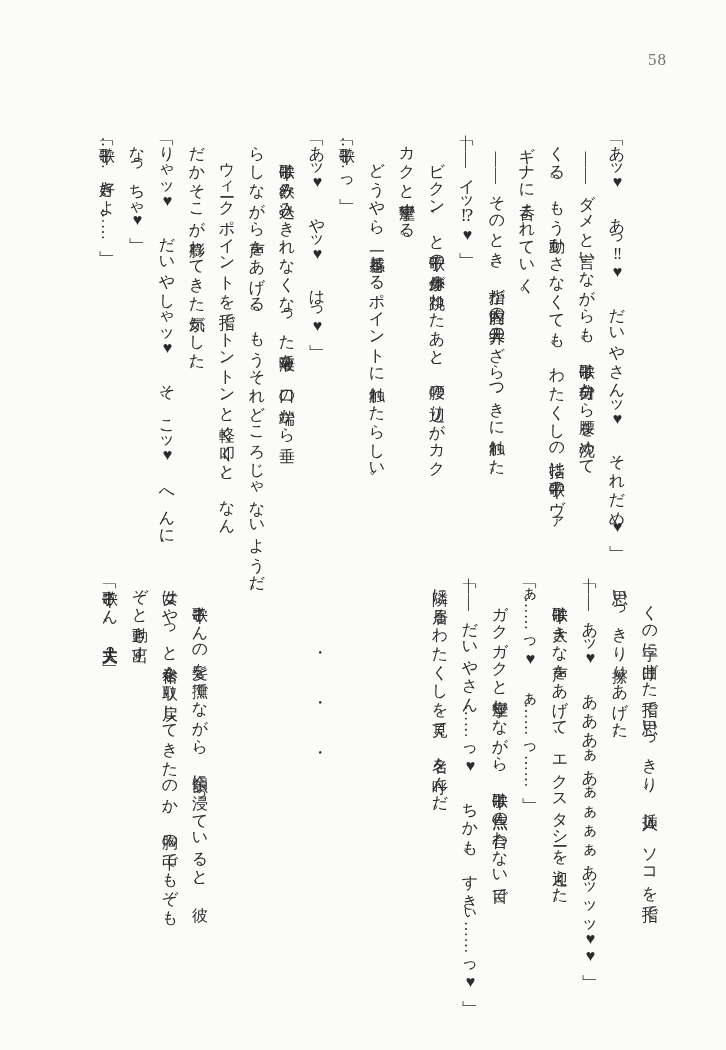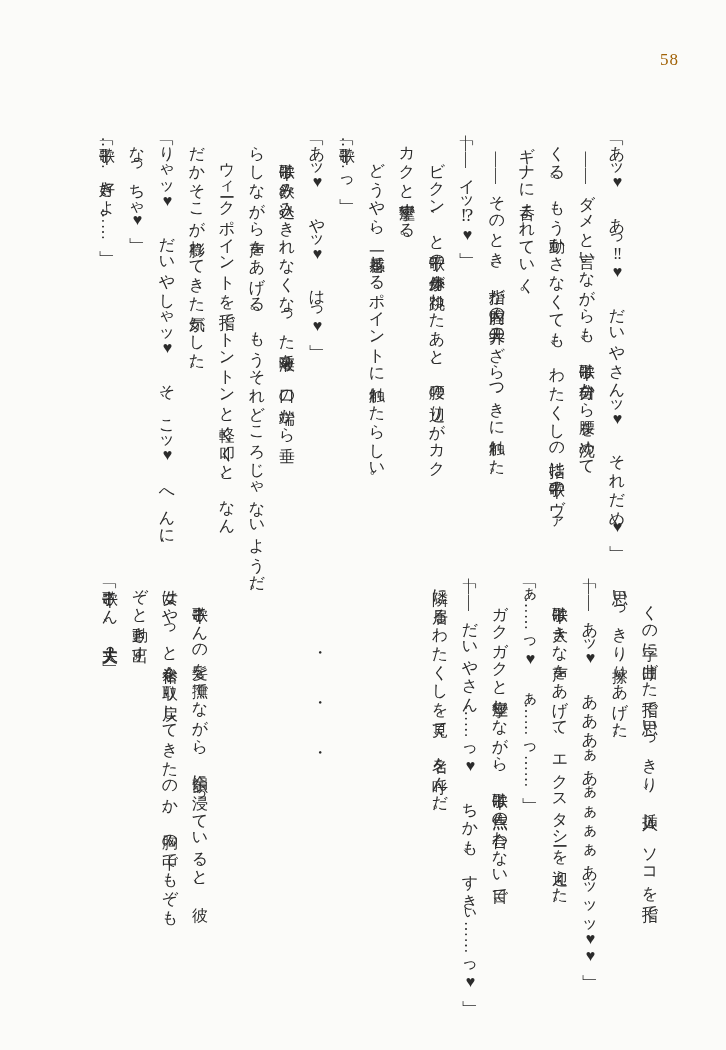--- a/index.html
+++ b/index.html
@@ -11,22 +11,21 @@
     color: #2b2b2b;
     font-family: "Liberation Serif", "DejaVu Serif", serif;
     overflow: hidden;
   }
   .page-number {
     position: absolute;
     left: 648px;
     top: 50px;
     font-size: 17px;
     letter-spacing: 1px;
-    color: #a16207;
-    margin-left: 12px;
+    color: #737373;
   }
   .vblock {
     position: absolute;
     writing-mode: vertical-rl;
     text-orientation: mixed;
     height: 414px;
   }
   .vblock.top    { top: 135px; left: 92px; width: 540px; }
   .vblock.bottom { top: 578px; left: 95px; width: 570px; }
   .tcol {

